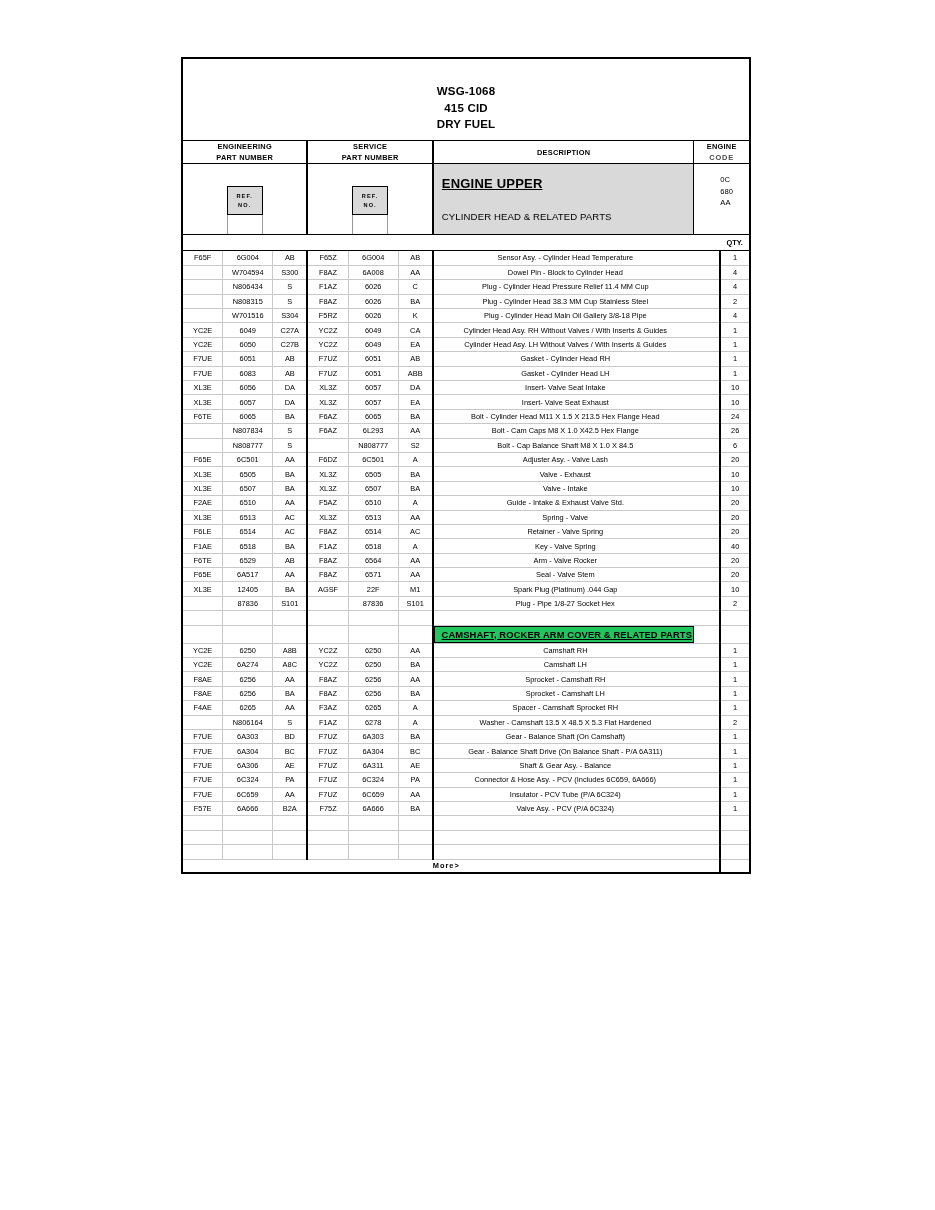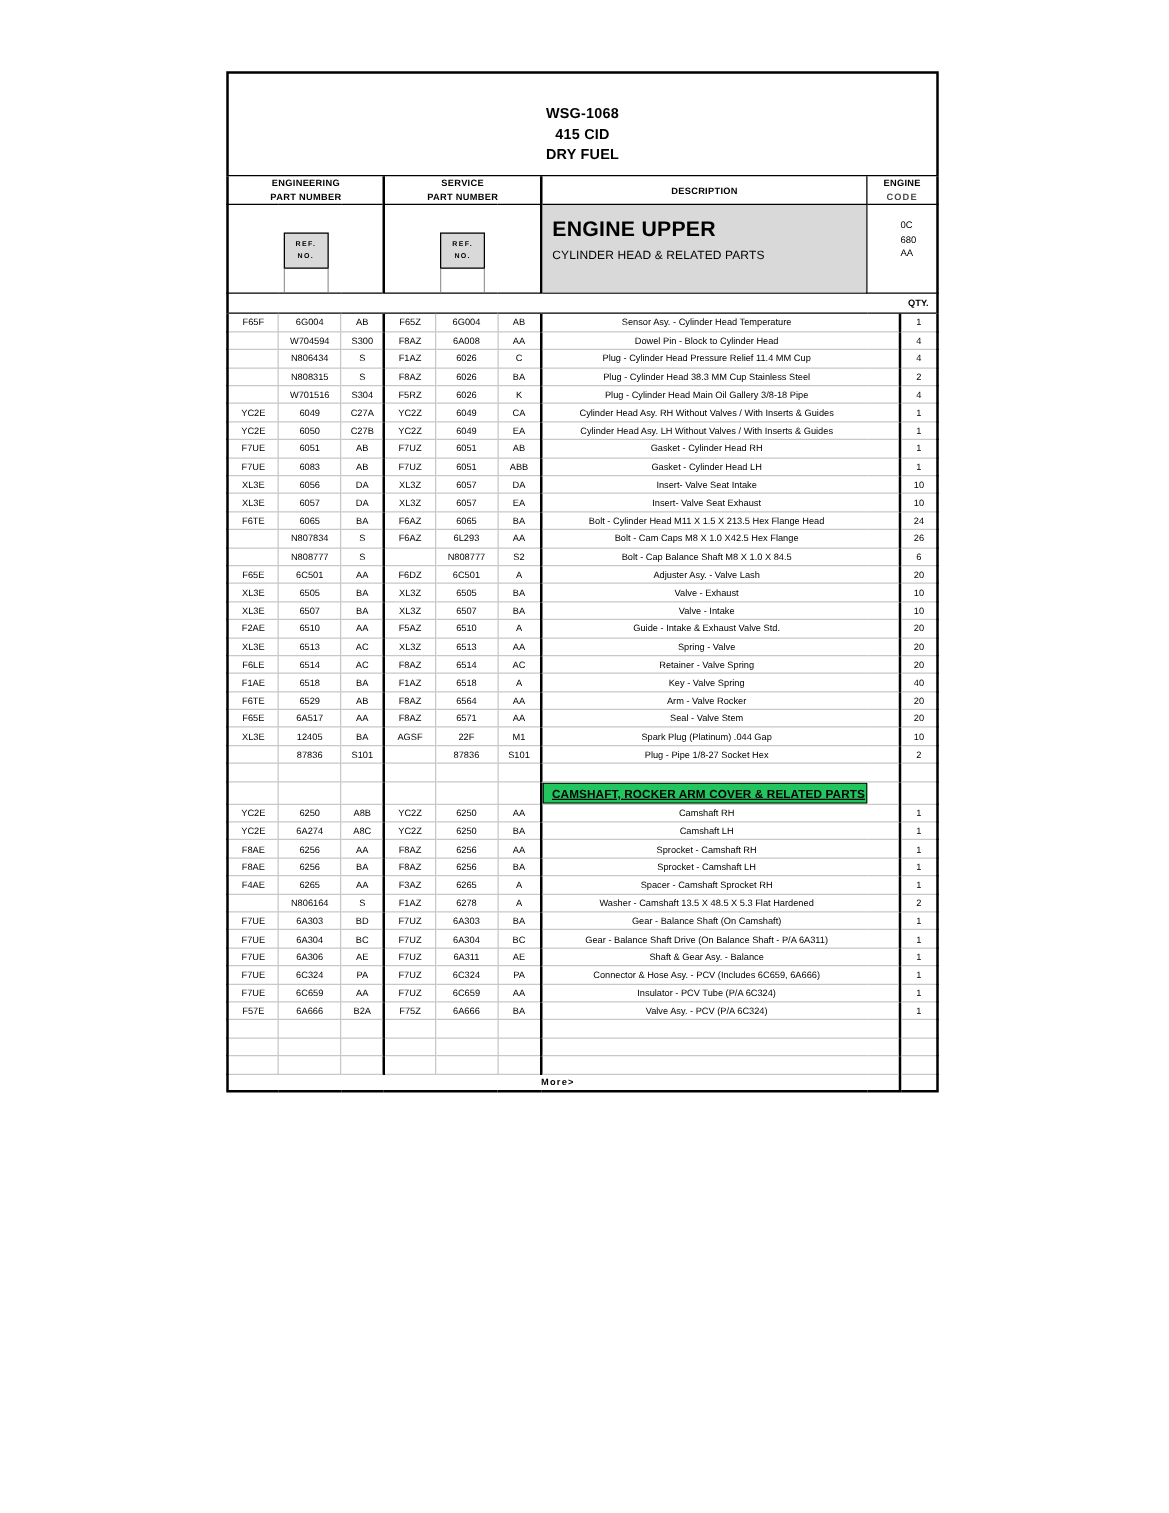--- a/index.html
+++ b/index.html
@@ -136,29 +136,30 @@
   .ref-leg.r { left: calc(50% + 17px); }
 
   .banner {
     background: #d9d9d9;
     height: 70px;
     box-sizing: border-box;
     padding: 14px 0 0 8px;
     position: relative;
   }
   .banner .b1 {
-    font-size: 17px;
+    font-size: 13px;
     font-weight: bold;
     letter-spacing: 0.2px;
+    text-decoration: underline;
   }
   .banner .b2 {
     font-size: 9.6px;
     letter-spacing: 0.1px;
     position: absolute;
-    bottom: 24px;
+    bottom: 12px;
     left: 8px;
   }
 
   .engcode {
     font-size: 7.6px;
     font-weight: normal;
     line-height: 11.5px;
     padding-top: 10px;
     box-sizing: border-box;
     height: 70px;

